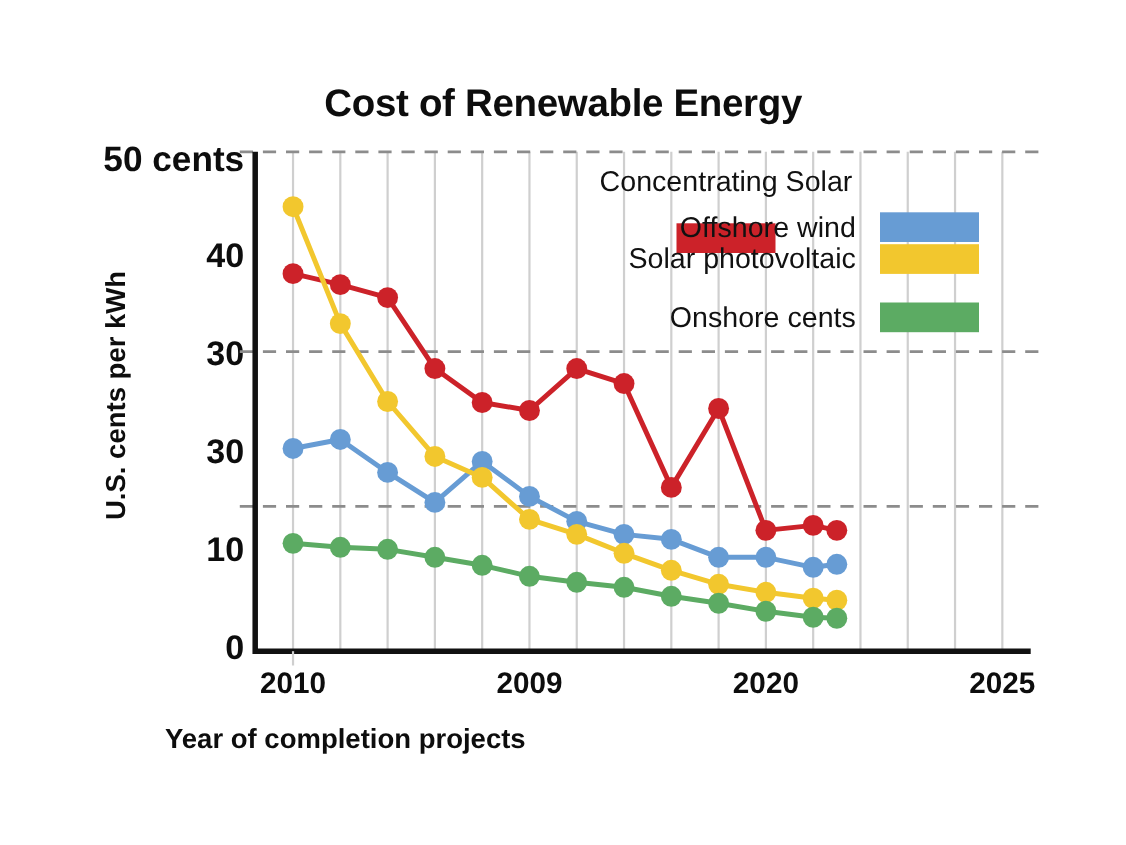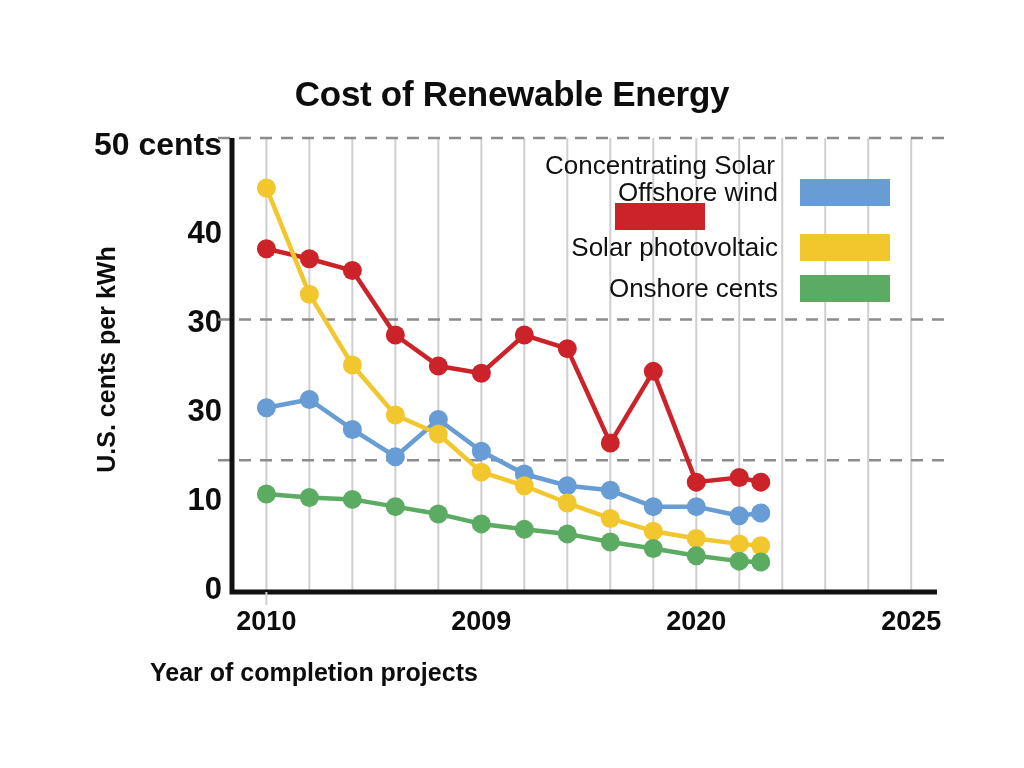--- a/index.html
+++ b/index.html
@@ -199,25 +199,25 @@
       <circle cx="696.2682926829287" cy="555.68" r="9.5" fill="#5CAB63"></circle>
       <circle cx="739.2560975609779" cy="561.128" r="9.5" fill="#5CAB63"></circle>
       <circle cx="760.7500000000024" cy="562.036" r="9.5" fill="#5CAB63"></circle>
     </svg>
 
   <div id="legend-layer">
       <div class="legend-row" style="left: 430px; top: 150px; width: 460px; flex-direction: column;">
         <span class="legend-label">Concentrating Solar</span>
         <span class="legend-swatch" style="background: rgb(204, 34, 41);"></span>
       </div>
-      <div class="legend-row" style="left: 430px; top: 177px; width: 460px;">
+      <div class="legend-row" style="left: 430px; top: 191px; width: 460px;">
         <span class="legend-label">Offshore wind</span>
         <span class="legend-swatch" style="background: rgb(103, 156, 212);"></span>
       </div>
-      <div class="legend-row" style="left: 430px; top: 232px; width: 460px;">
+      <div class="legend-row" style="left: 430px; top: 220px; width: 460px;">
         <span class="legend-label">Solar photovoltaic</span>
         <span class="legend-swatch" style="background: rgb(242, 199, 46);"></span>
       </div>
       <div class="legend-row" style="left: 430px; top: 273px; width: 460px;">
         <span class="legend-label">Onshore cents</span>
         <span class="legend-swatch" style="background: rgb(92, 171, 99);"></span>
       </div>
     </div>
 
 </div>

